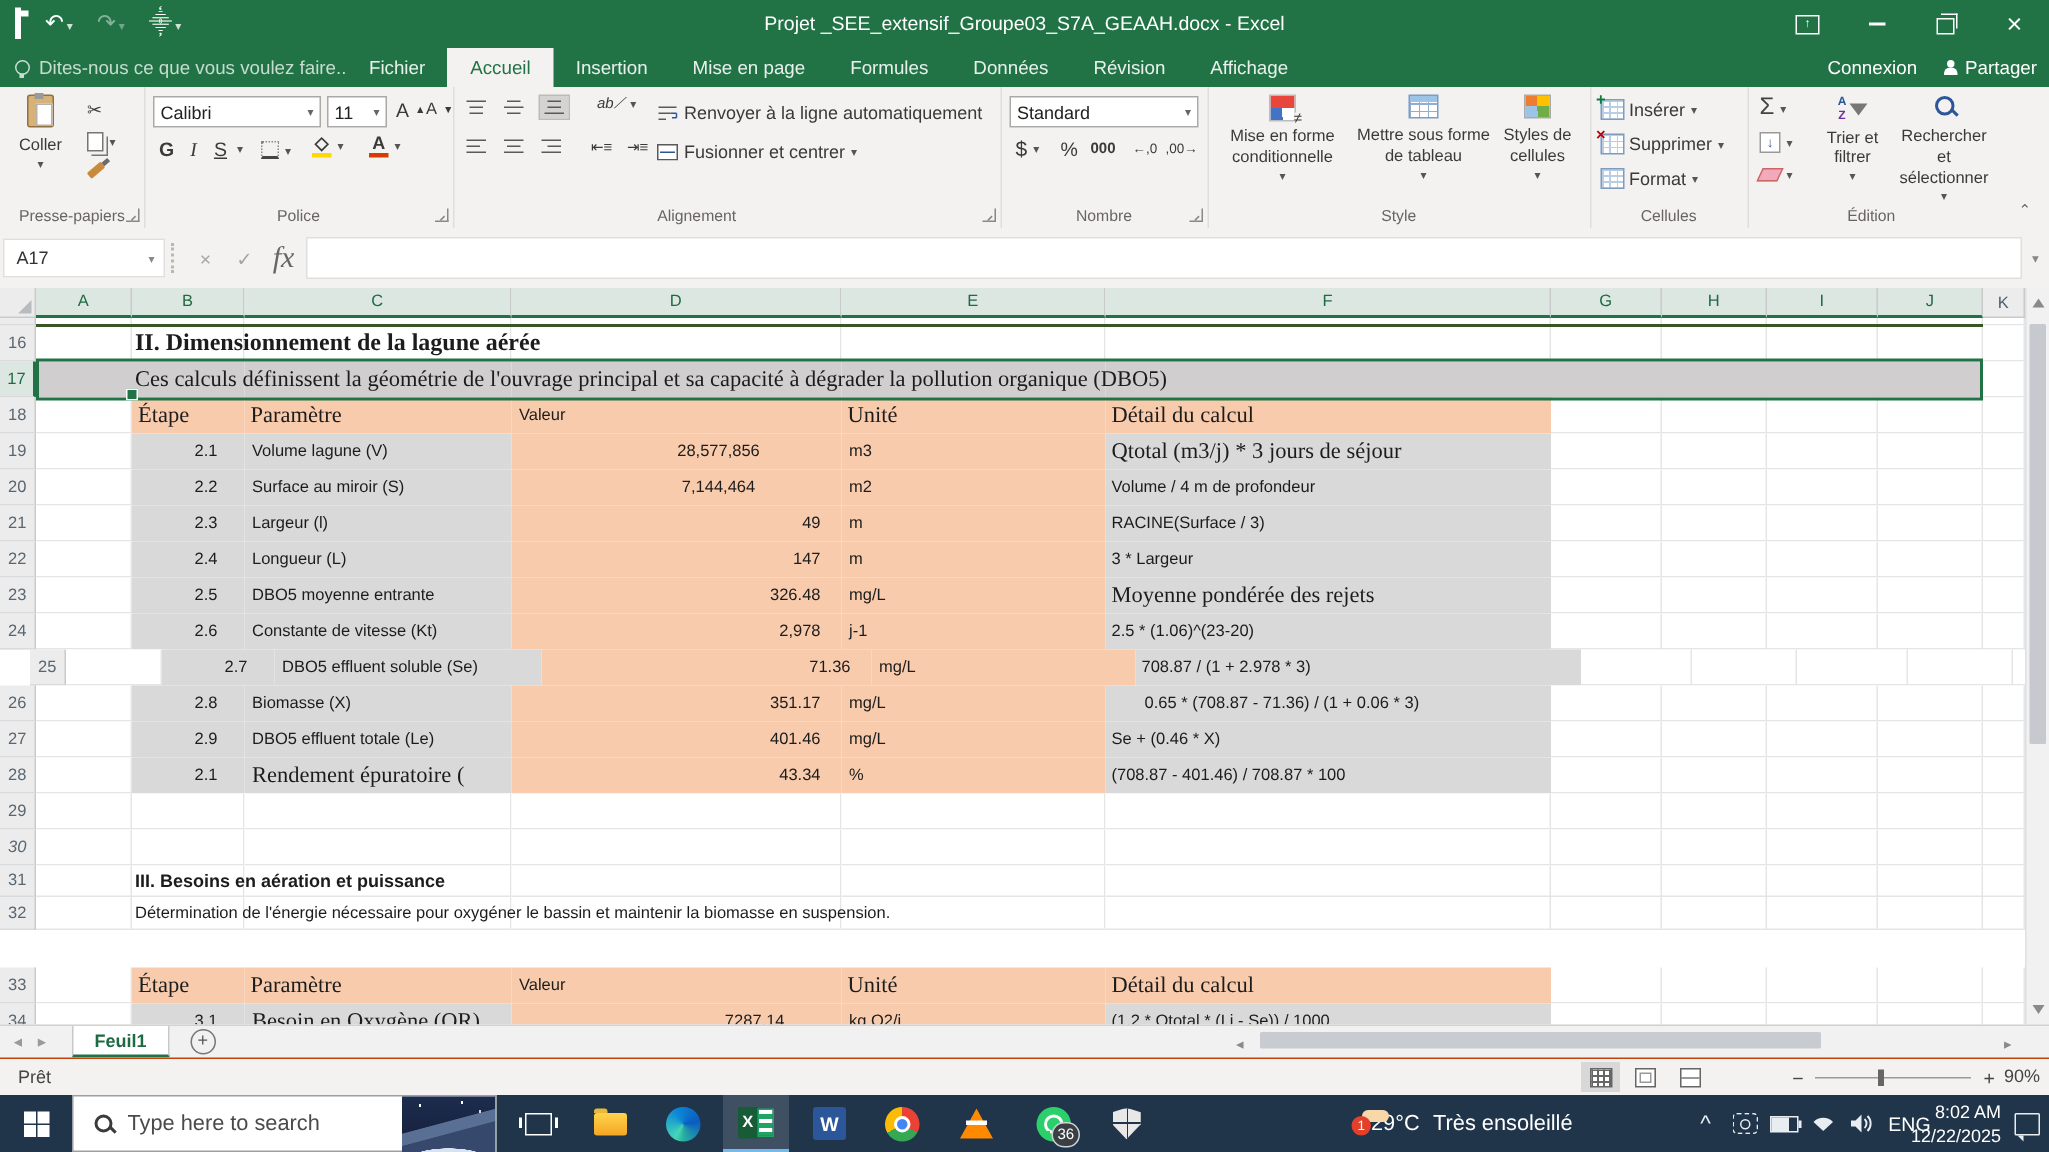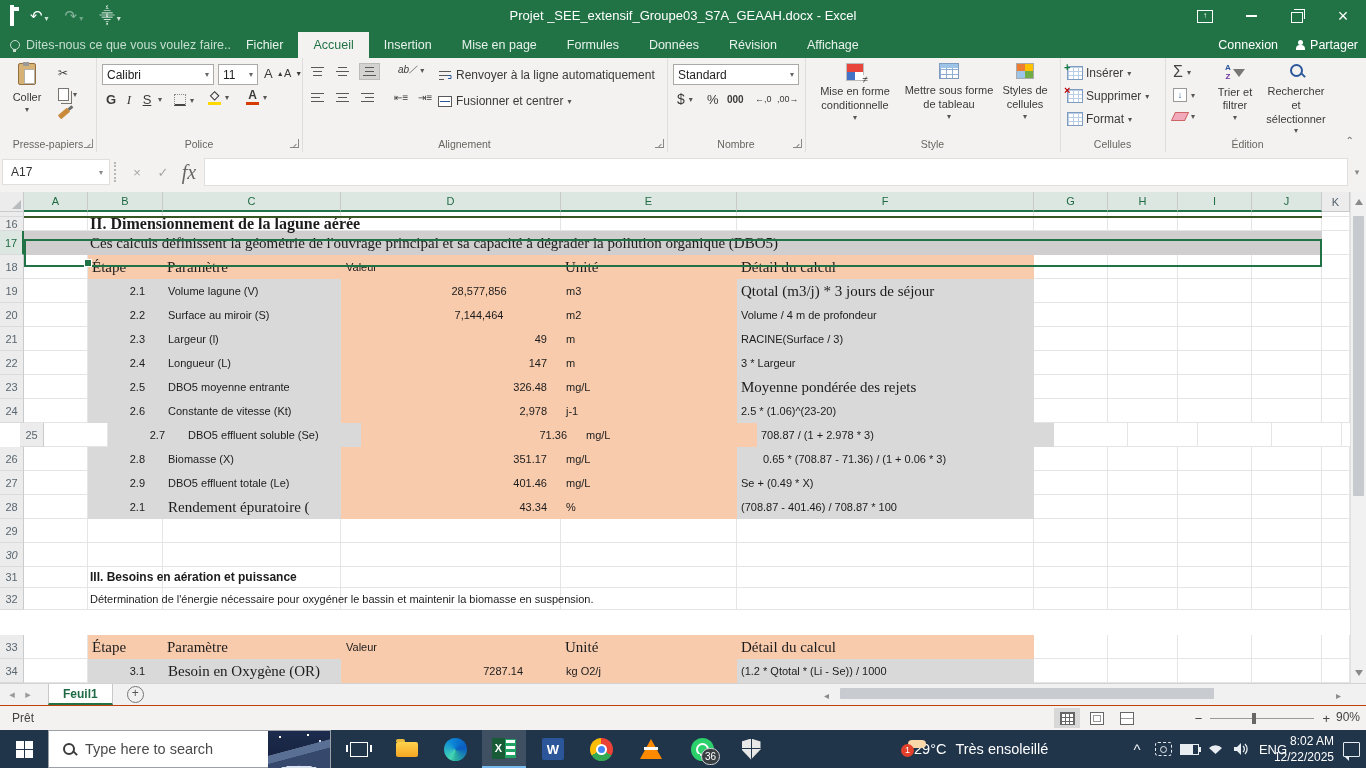--- a/index.html
+++ b/index.html
@@ -517,21 +517,21 @@
         <div class="cell gl" style="width: 178px;"></div>
         <div class="cell gl" style="width: 220px;"></div>
         <div class="cell gl" style="width: 176px;"></div>
         <div class="cell gl" style="width: 297px;"></div>
         <div class="cell gl" style="width: 74px;"></div>
         <div class="cell gl" style="width: 70px;"></div>
         <div class="cell gl" style="width: 74px;"></div>
         <div class="cell gl" style="width: 70px;"></div>
         <div class="cell gl" style="width: 28px;"></div>
       </div>
-      <div class="srow" style="height: 14px;">
+      <div class="srow" style="height: 24px;">
         <div class="rn">16</div>
         <div class="cell gl" style="width: 64px;"></div>
         <div class="cell gl" style="width: 75px;">
           <span class="cs t16">II. Dimensionnement de la lagune aérée</span>
         </div>
         <div class="cell gl" style="width: 178px;"></div>
         <div class="cell gl" style="width: 220px;"></div>
         <div class="cell gl" style="width: 176px;"></div>
         <div class="cell gl" style="width: 297px;"></div>
         <div class="cell gl" style="width: 74px;"></div>
@@ -781,21 +781,21 @@
         <div class="cell c-gy" style="width: 178px;">
           <span class="cs p">DBO5 effluent totale (Le)</span>
         </div>
         <div class="cell c-or" style="width: 220px;">
           <span class="cs vR">401.46</span>
         </div>
         <div class="cell c-or" style="width: 176px;">
           <span class="cs u">mg/L</span>
         </div>
         <div class="cell c-gy" style="width: 297px;">
-          <span class="cs f">Se + (0.49 * X)</span>
+          <span class="cs f">Se + (0.46 * X)</span>
         </div>
         <div class="cell gl" style="width: 74px;"></div>
         <div class="cell gl" style="width: 70px;"></div>
         <div class="cell gl" style="width: 74px;"></div>
         <div class="cell gl" style="width: 70px;"></div>
         <div class="cell gl" style="width: 28px;"></div>
       </div>
       <div class="srow" style="height: 24px;">
         <div class="rn">28</div>
         <div class="cell gl" style="width: 64px;"></div>

